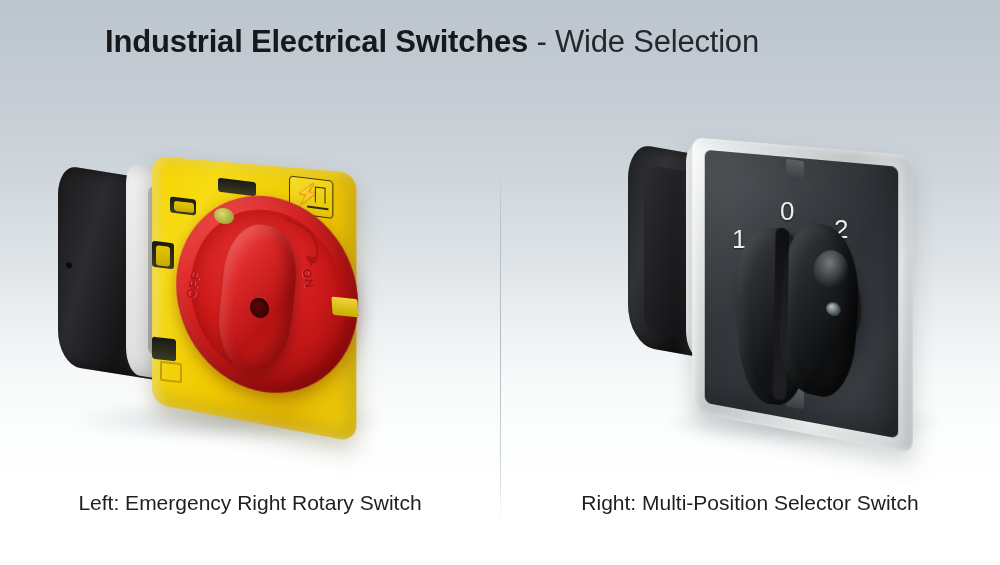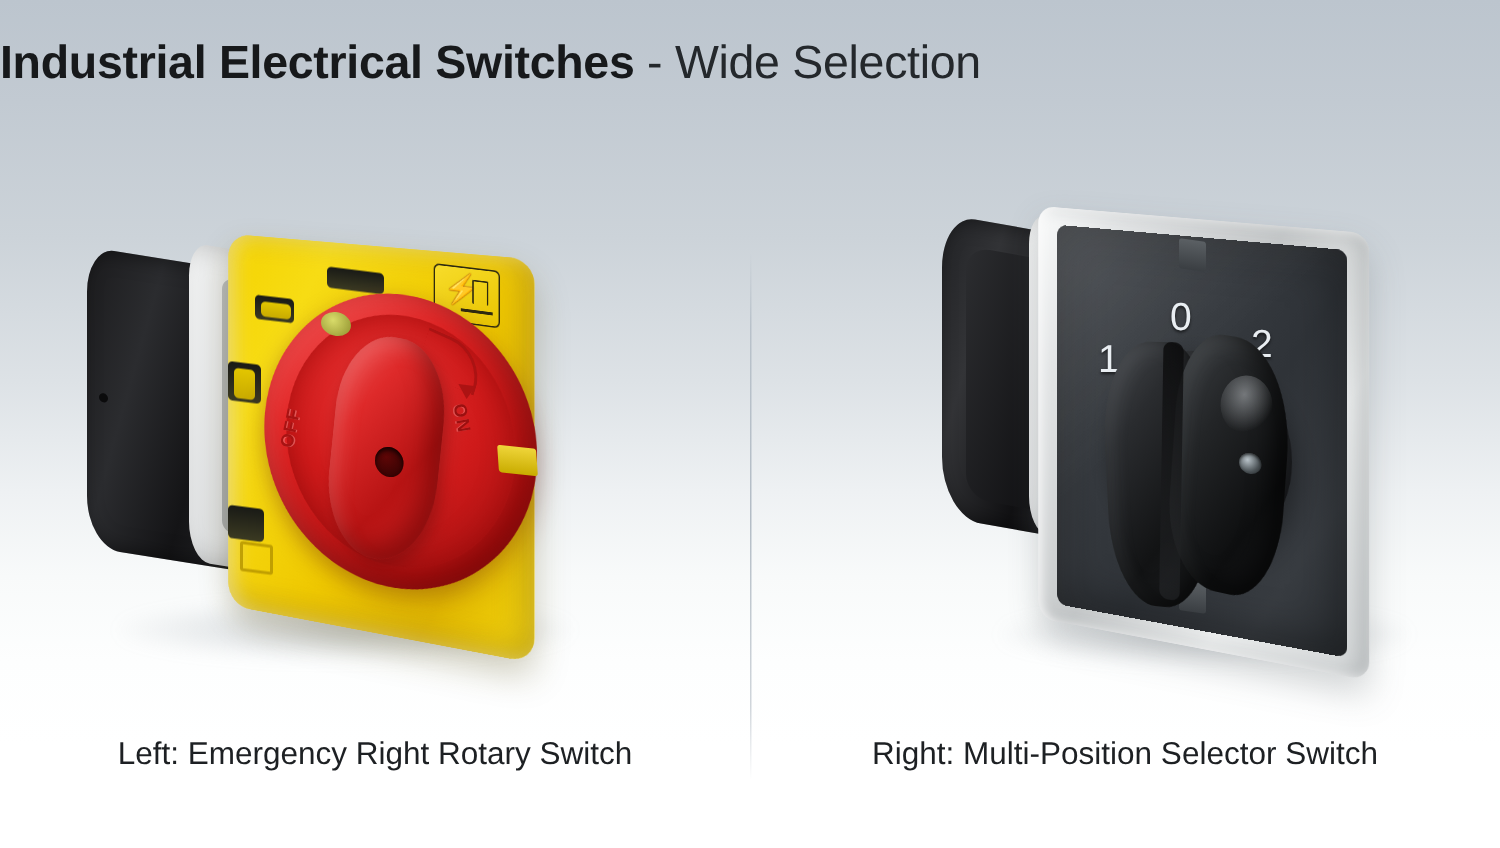--- a/index.html
+++ b/index.html
@@ -26,21 +26,21 @@
         #ffffff 88%,
         #ffffff 100%);
   }
 
   
   .title-wrap {
     position: absolute;
     top: 26px;
     left: 0;
     width: 864px;
-    text-align: left;
+    text-align: center;
     line-height: 1;
   }
   .title-strong {
     font-size: 31px;
     font-weight: 700;
     color: #17191b;
     letter-spacing: -0.2px;
   }
   .title-light {
     font-size: 31px;

